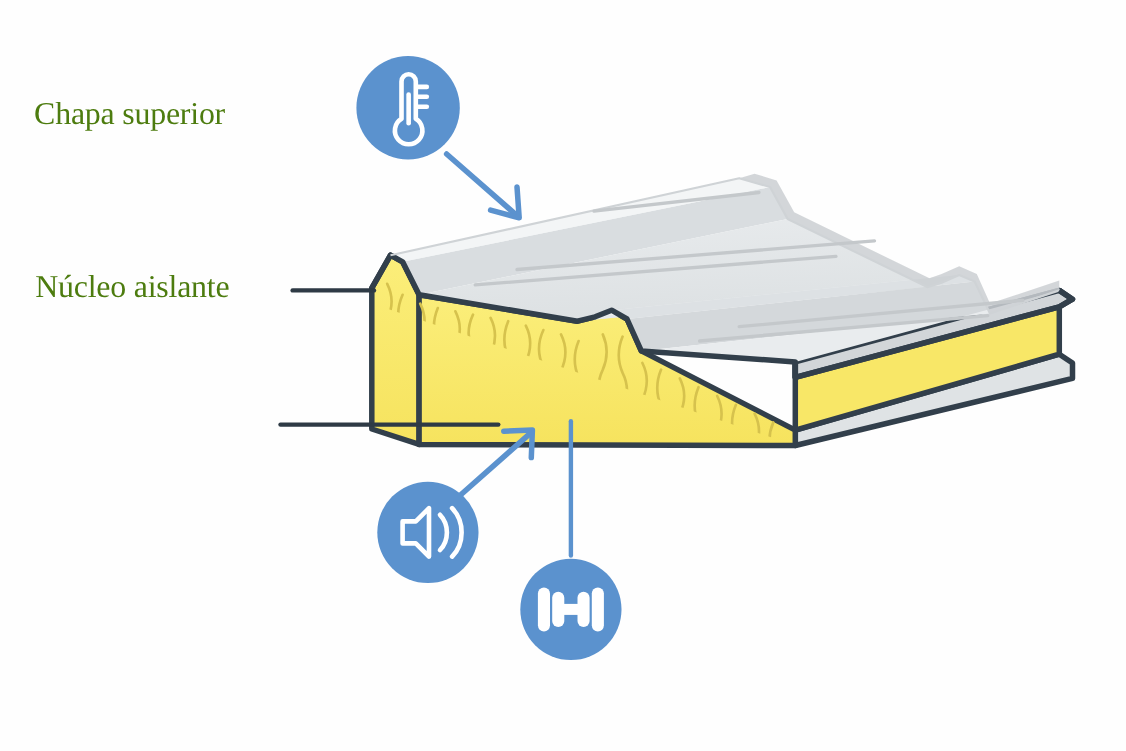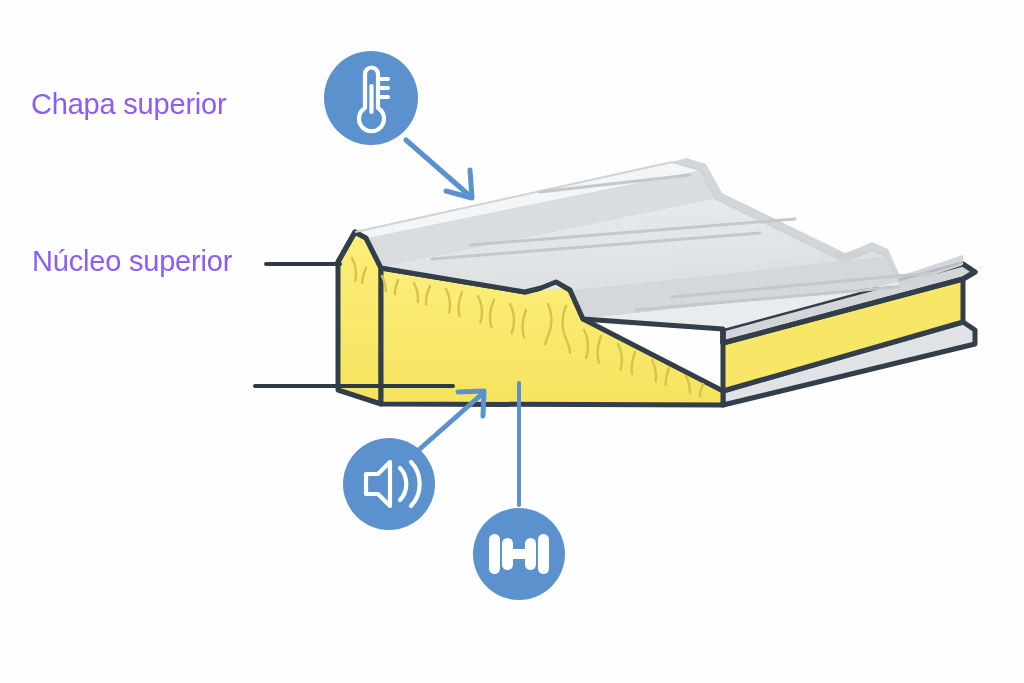--- a/index.html
+++ b/index.html
@@ -21,25 +21,25 @@
   #diagram-svg {
     position: absolute;
     left: 0;
     top: 0;
     width: 1024px;
     height: 683px;
     display: block;
   }
   .label-text {
     position: absolute;
-    font-family: Liberation Sans, sans-serif;
+    font-family: Liberation Serif, serif;
     font-size: 29px;
     font-weight: 500;
     letter-spacing: -0.2px;
-    color: #8b5cf6;
+    color: #4d7c0f;
     white-space: nowrap;
     line-height: 1;
   }
   #label-chapa-superior { left: 31px; top: 90px; }
   #label-nucleo-aislante { left: 32px; top: 247px; }
   #label-chapa-inferior { left: 33px; top: 372px; }
 </style>
 </head>
 <body>
 
@@ -192,16 +192,16 @@
         <rect x="502" y="538" width="11" height="32" rx="5.5"></rect>
         <rect x="511" y="549" width="16" height="10"></rect>
         <rect x="525" y="538" width="11" height="32" rx="5.5"></rect>
         <rect x="538" y="534" width="11" height="40" rx="5.5"></rect>
       </g>
     </g>
   </svg>
 
   <div class="label-text" id="label-chapa-superior">Chapa superior</div>
 
-  <div class="label-text" id="label-nucleo-aislante">Núcleo superior</div>
+  <div class="label-text" id="label-nucleo-aislante">Núcleo aislante</div>
 
 
 </div>
 
 </body></html>

